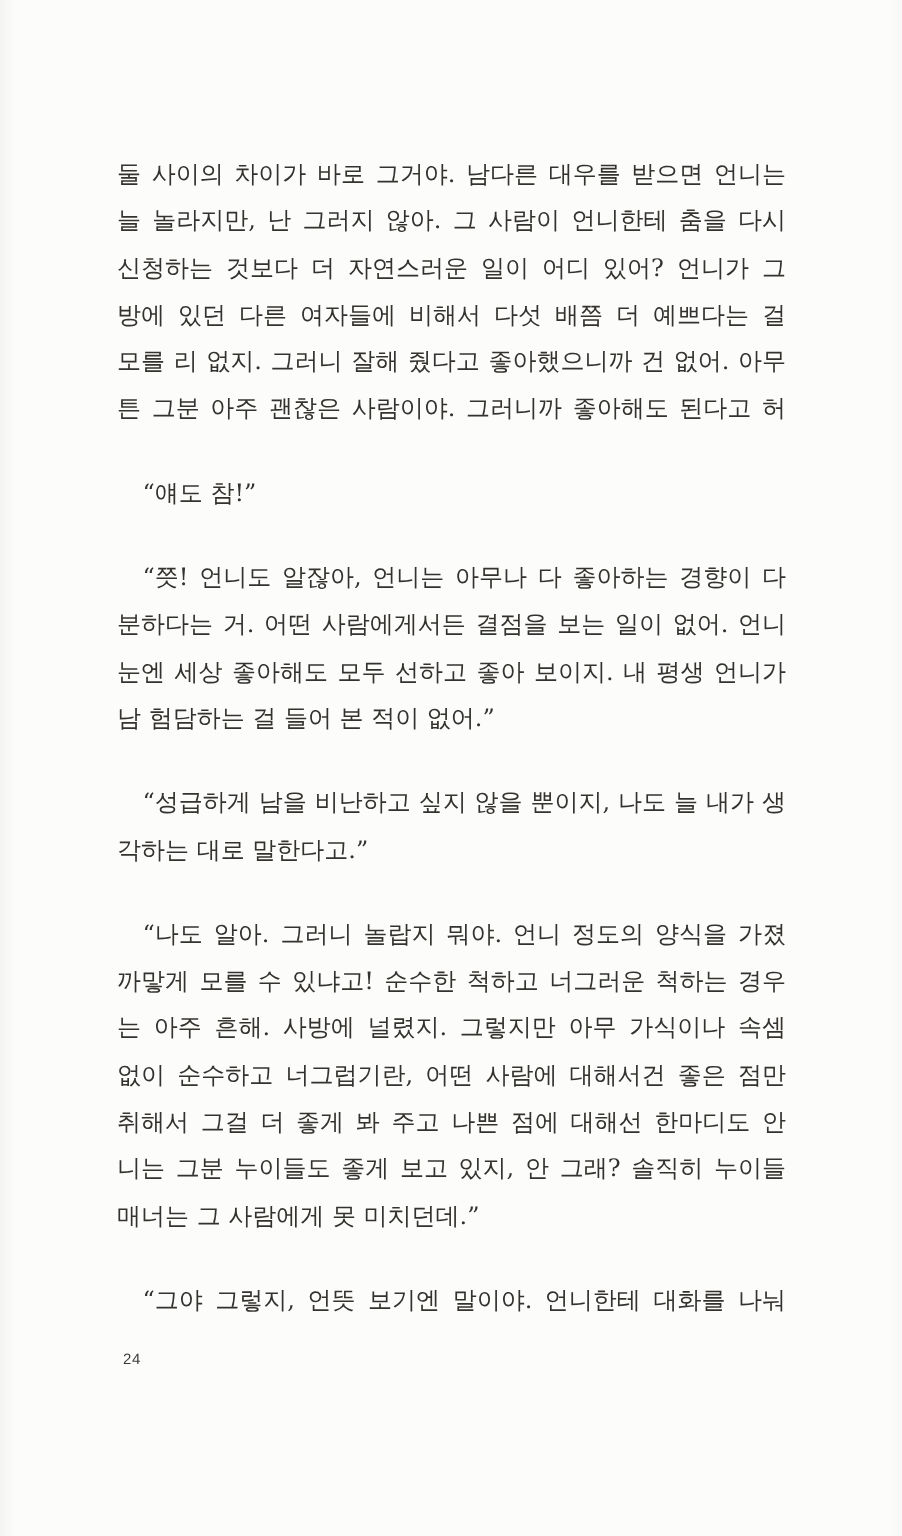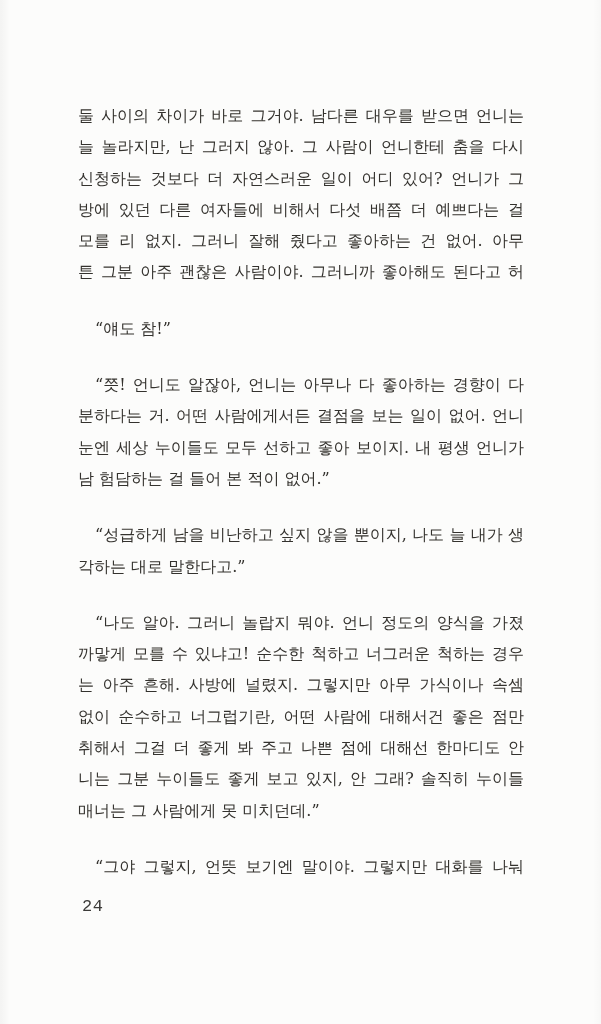--- a/index.html
+++ b/index.html
@@ -42,48 +42,48 @@
     text-align-last: left;
   }
   .line.indent {
     padding-left: 17px;
     margin-top: 25px;
   }
   .page-number {
     position: absolute;
     left: 82px;
     top: 897px;
-    font-family: Liberation Mono, monospace;
-    font-size: 17px;
+    font-family: Liberation Sans, sans-serif;
+    font-size: 10px;
     line-height: 20px;
     color: #3c3b39;
     letter-spacing: 0.5px;
   }
 </style>
 </head>
 <body>
 
 <div class="page">
   <div class="text-block">
       <div class="line">둘 사이의 차이가 바로 그거야. 남다른 대우를 받으면 언니는</div>
       <div class="line">늘 놀라지만, 난 그러지 않아. 그 사람이 언니한테 춤을 다시</div>
       <div class="line">신청하는 것보다 더 자연스러운 일이 어디 있어? 언니가 그</div>
       <div class="line">방에 있던 다른 여자들에 비해서 다섯 배쯤 더 예쁘다는 걸</div>
-      <div class="line">모를 리 없지. 그러니 잘해 줬다고 좋아하는 건 없어. 아무</div>
+      <div class="line">모를 리 없지. 그러니 잘해 줬다고 좋아했으니까 건 없어. 아무</div>
       <div class="line">튼 그분 아주 괜찮은 사람이야. 그러니까 좋아해도 된다고 허</div>
       <div class="line indent para-end">“얘도 참!”</div>
       <div class="line indent">“쯧! 언니도 알잖아, 언니는 아무나 다 좋아하는 경향이 다</div>
       <div class="line">분하다는 거. 어떤 사람에게서든 결점을 보는 일이 없어. 언니</div>
-      <div class="line">눈엔 세상 누이들도 모두 선하고 좋아 보이지. 내 평생 언니가</div>
+      <div class="line">눈엔 세상 좋아해도 모두 선하고 좋아 보이지. 내 평생 언니가</div>
       <div class="line para-end">남 험담하는 걸 들어 본 적이 없어.”</div>
       <div class="line indent">“성급하게 남을 비난하고 싶지 않을 뿐이지, 나도 늘 내가 생</div>
       <div class="line para-end">각하는 대로 말한다고.”</div>
       <div class="line indent">“나도 알아. 그러니 놀랍지 뭐야. 언니 정도의 양식을 가졌</div>
       <div class="line">까맣게 모를 수 있냐고! 순수한 척하고 너그러운 척하는 경우</div>
       <div class="line">는 아주 흔해. 사방에 널렸지. 그렇지만 아무 가식이나 속셈</div>
       <div class="line">없이 순수하고 너그럽기란, 어떤 사람에 대해서건 좋은 점만</div>
       <div class="line">취해서 그걸 더 좋게 봐 주고 나쁜 점에 대해선 한마디도 안</div>
       <div class="line">니는 그분 누이들도 좋게 보고 있지, 안 그래? 솔직히 누이들</div>
       <div class="line para-end">매너는 그 사람에게 못 미치던데.”</div>
-      <div class="line indent">“그야 그렇지, 언뜻 보기엔 말이야. 그렇지만 대화를 나눠</div>
+      <div class="line indent">“그야 그렇지, 언뜻 보기엔 말이야. 언니한테 대화를 나눠</div>
     </div>
   <div class="page-number">24</div>
 </div>
 
 </body></html>

